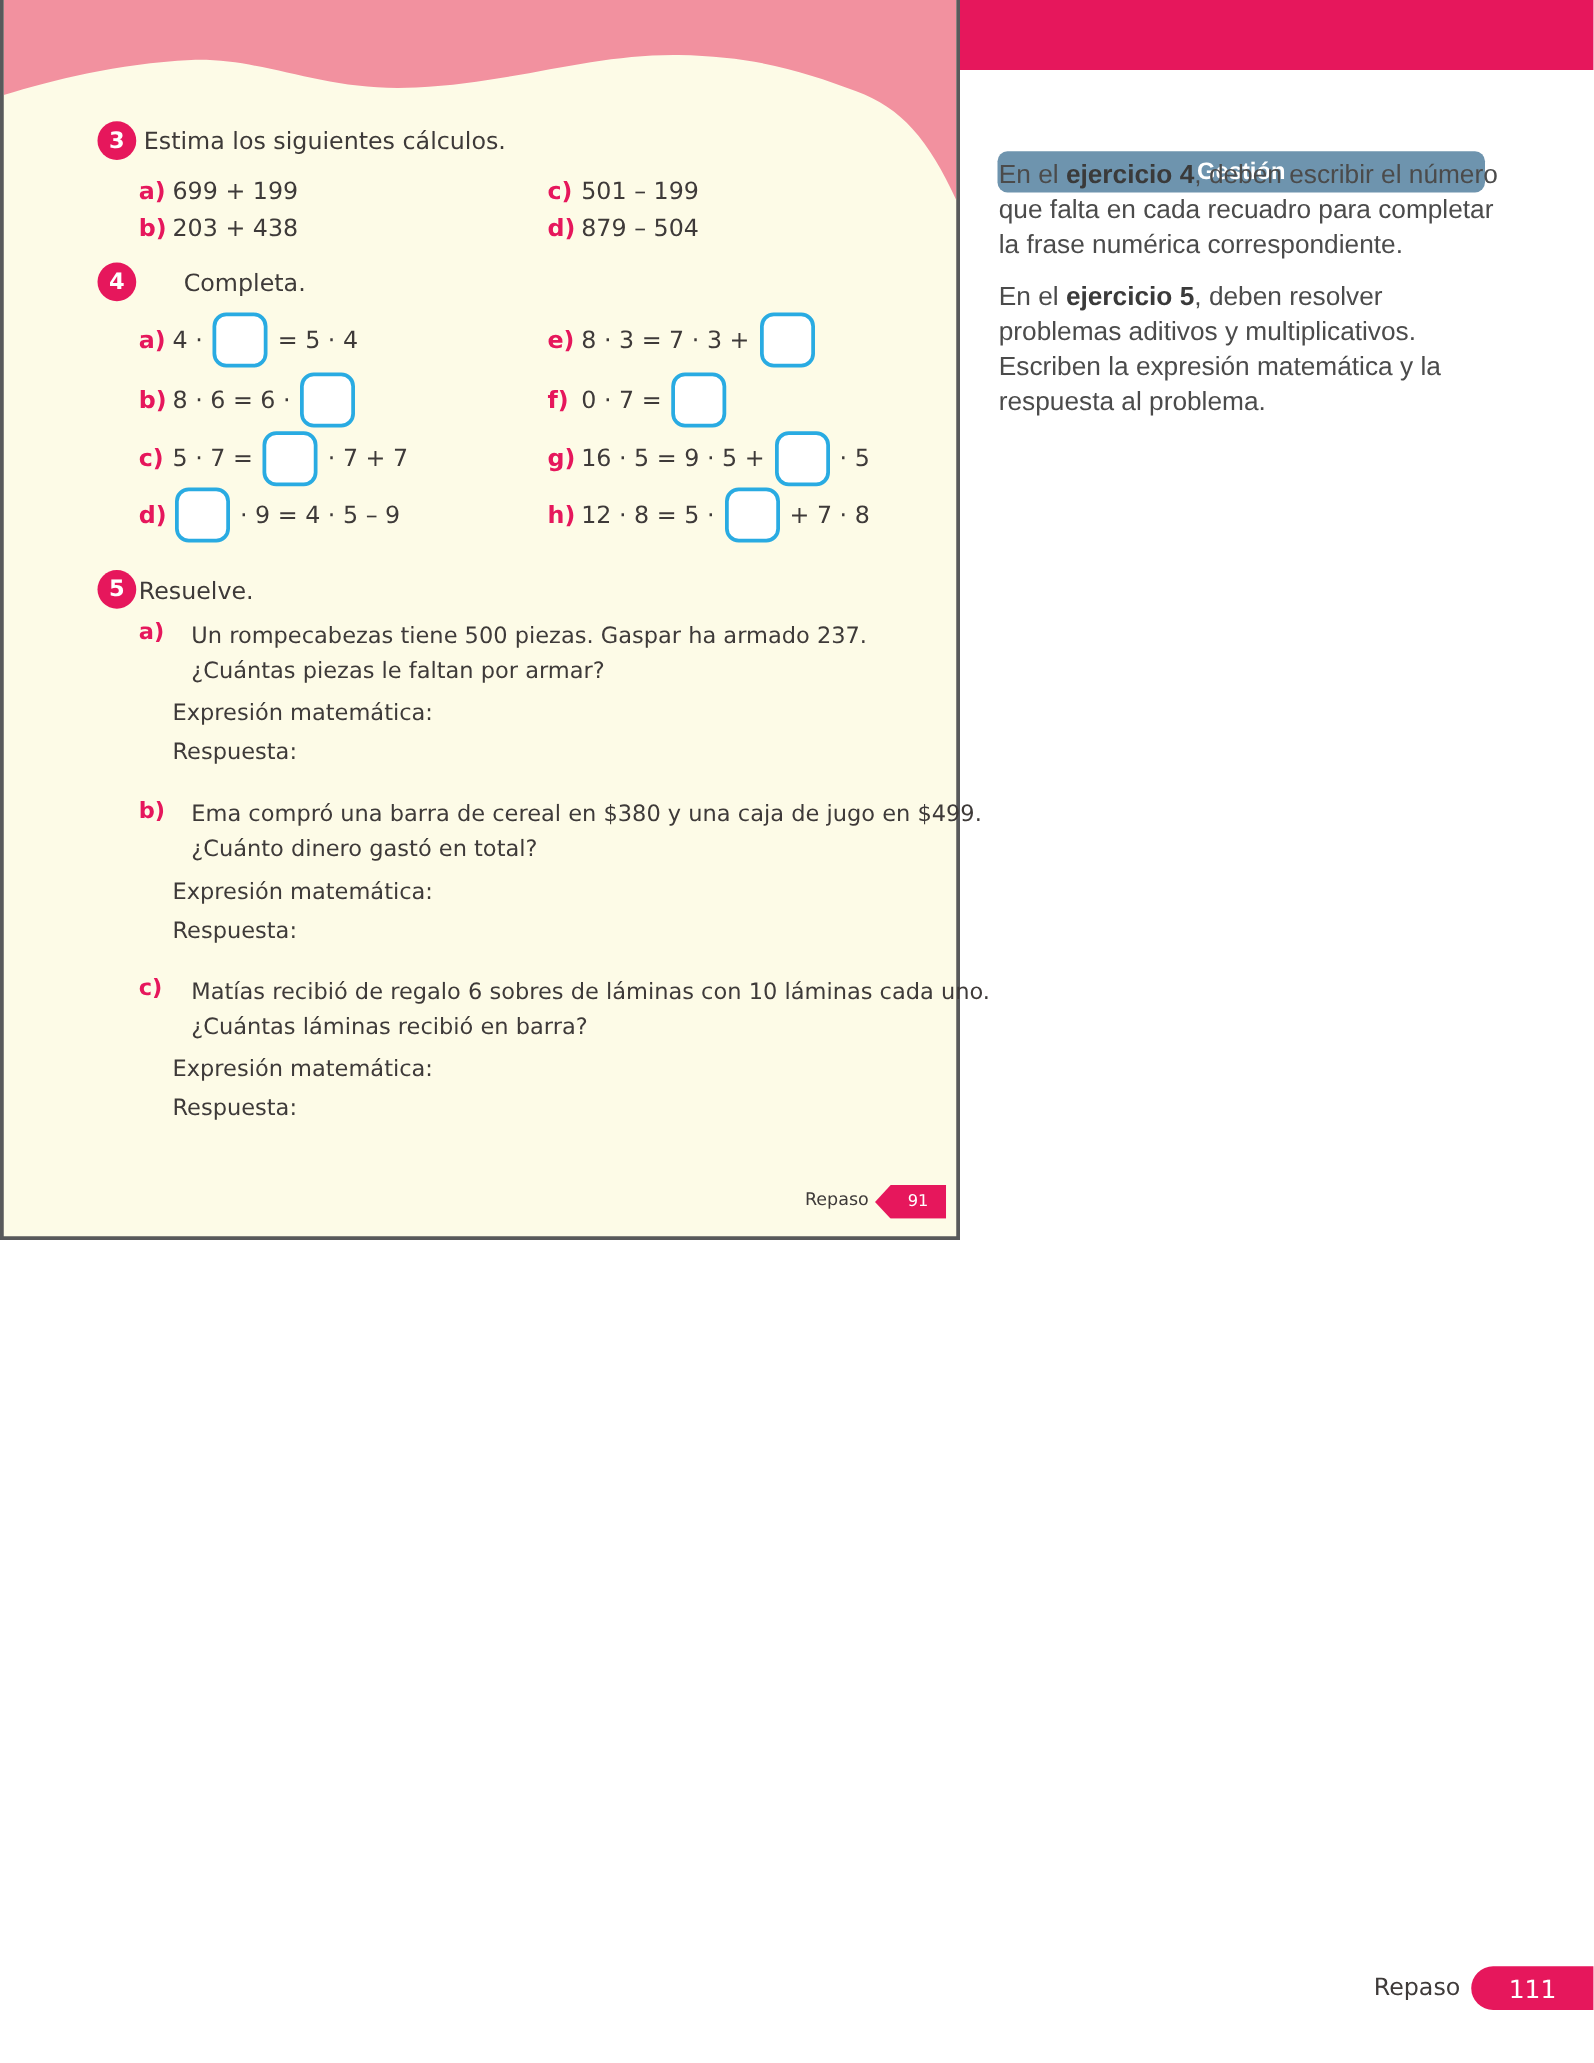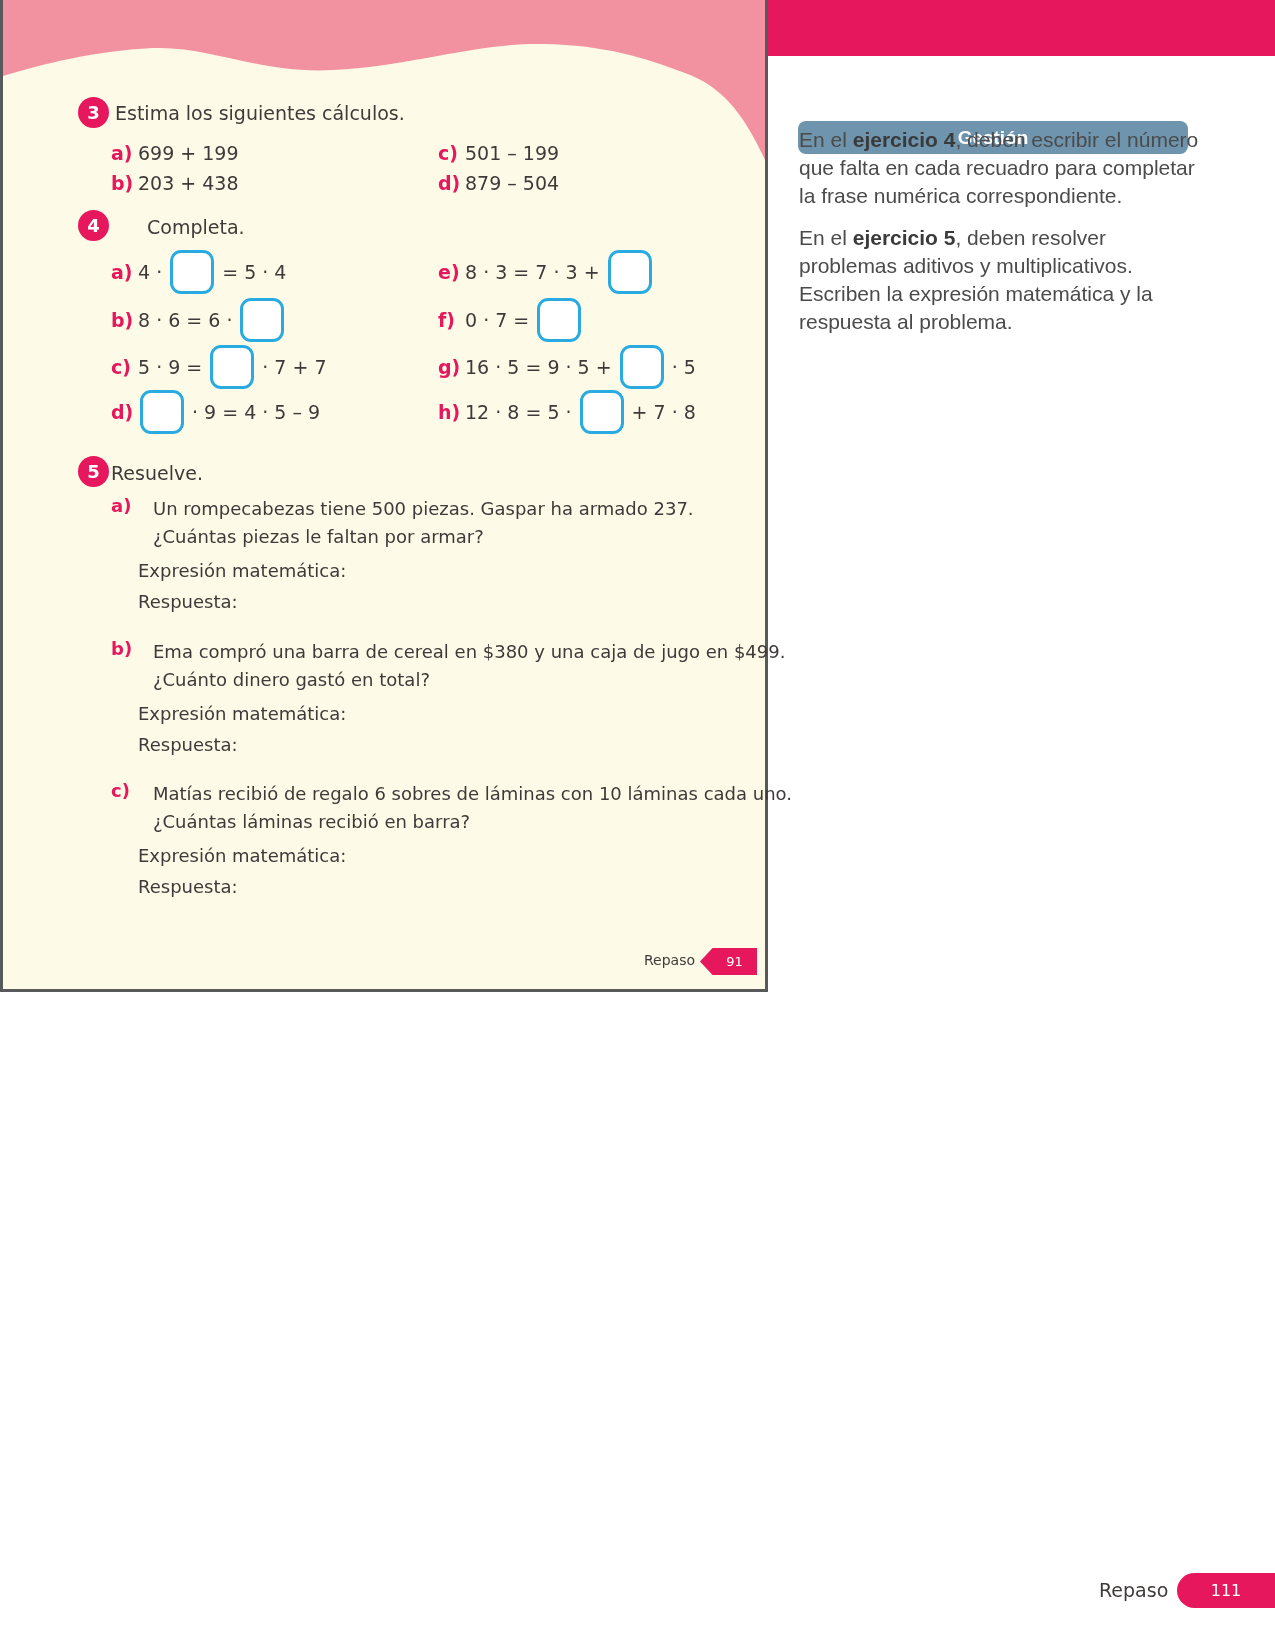--- a/index.html
+++ b/index.html
@@ -55,21 +55,21 @@
     background:var(--slate);border-radius:8px;color:#fff;font-weight:700;font-size:19px;
     text-align:center;line-height:33px;font-family:"Liberation Sans",sans-serif;margin-top:33px;}
   .sidebar-text{position:absolute;left:799px;top:126px;width:404px;
     font-family:"Liberation Sans",sans-serif;font-size:21px;line-height:28px;color:var(--side-ink);}
   .sidebar-text p{margin:0 0 14px 0;}
   .sidebar-text b{color:#3A3A3A;}
 
   
   .book-footer-label{position:absolute;left:1099px;top:1579px;font-size:19px;color:var(--ink);}
   .book-footer-badge{position:absolute;left:1177px;top:1573px;width:98px;height:35px;
-    background:var(--crimson);border-radius:18px 0 0 18px;color:#fff;font-size:16px;
+    background:var(--crimson);border-radius:18px 0 0 18px;color:#fff;font-size:20px;
     display:flex;align-items:center;justify-content:center;}
 </style>
 </head>
 <body>
 
 <div class="canvas">
 
   <div class="student-page">
 
     <svg class="wave" viewBox="0 0 762 165" preserveAspectRatio="none">
@@ -110,21 +110,21 @@
       <span class="seg">= 5 · 4</span>
     </div>
     <div class="e4row" style="left:108px;top:296px;">
       <span class="itm-lbl">b)</span>
       <span class="seg">8 · 6 = 6 ·</span>
       <span class="answer-box"></span>
       <span class="seg"></span>
     </div>
     <div class="e4row" style="left:108px;top:343px;">
       <span class="itm-lbl">c)</span>
-      <span class="seg">5 · 9 =</span>
+      <span class="seg">5 · 7 =</span>
       <span class="answer-box"></span>
       <span class="seg">· 7 + 7</span>
     </div>
     <div class="e4row" style="left:108px;top:388px;">
       <span class="itm-lbl">d)</span>
       <span class="seg"></span>
       <span class="answer-box" style="margin-left:2px;"></span>
       <span class="seg">· 9 = 4 · 5 – 9</span>
     </div>
 

